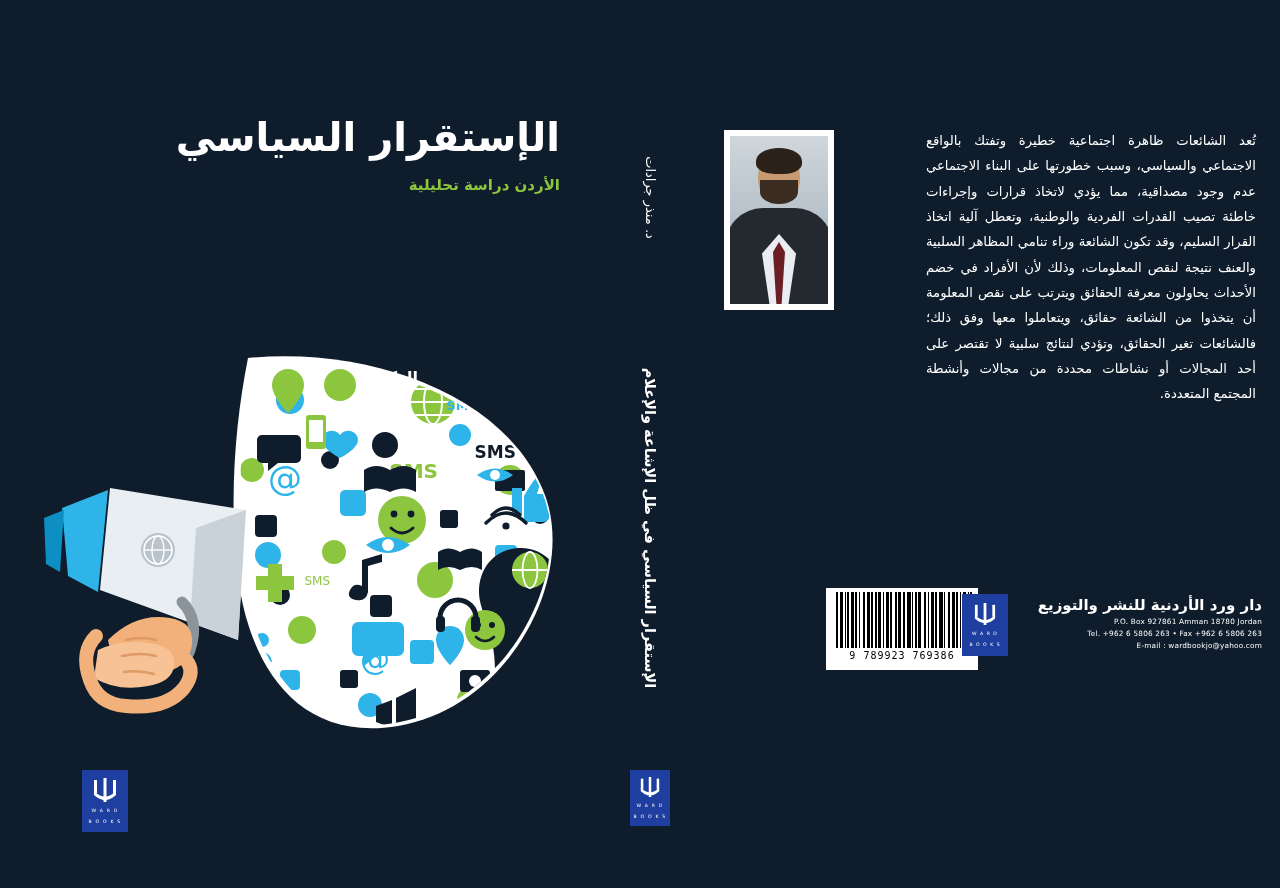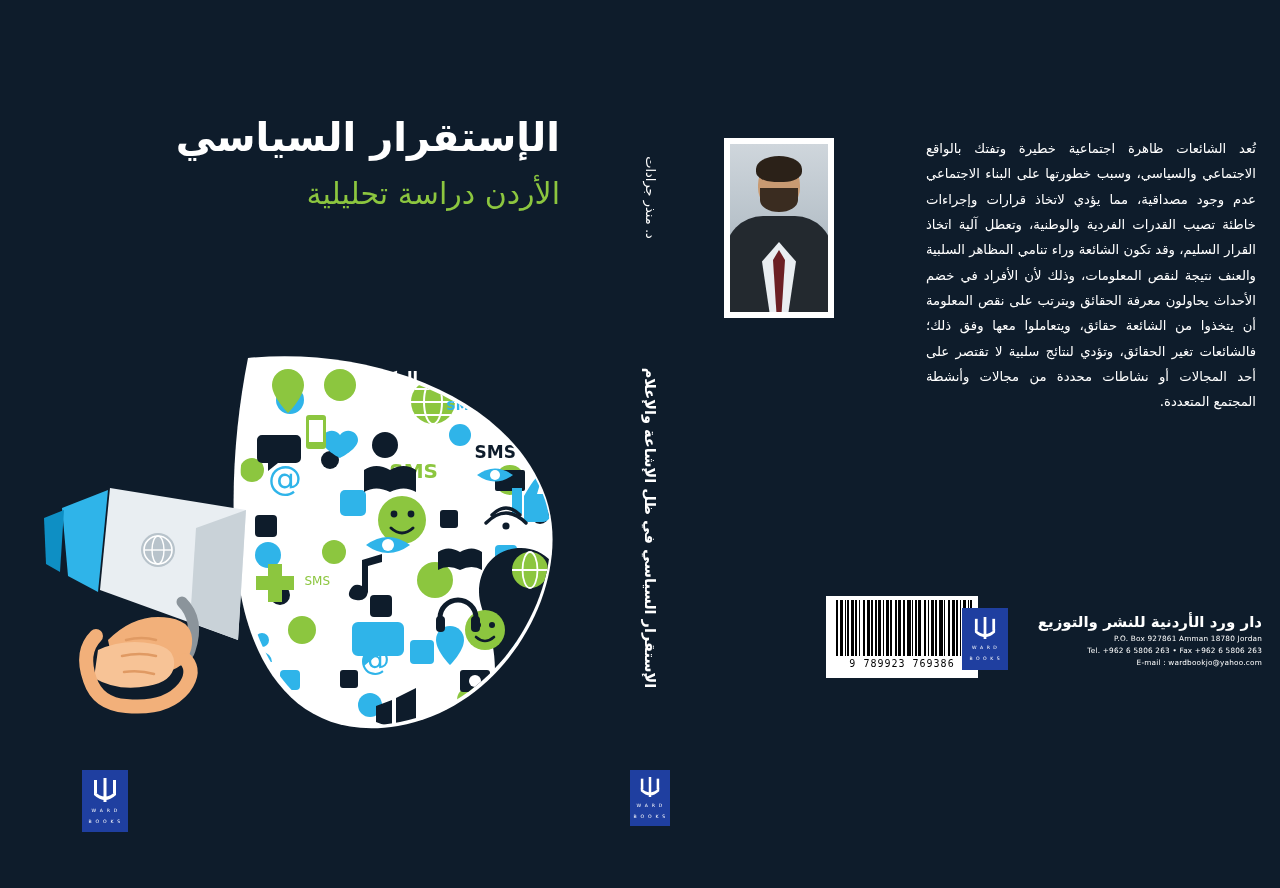--- a/index.html
+++ b/index.html
@@ -4,21 +4,21 @@
 <style>
   html,body{margin:0;padding:0;background:#ffffff;}
   body{width:1280px;height:888px;overflow:hidden;font-family:"Liberation Sans",sans-serif;}
   #cover{
     position:relative;width:1280px;height:888px;background:#0d1b2a;
     background:#0e1c2b;
     margin-left:40px;
   }
   
   .back-cover{
-    position:absolute;left:700px;top:8px;width:580px;height:724px;
+    position:absolute;left:700px;top:0;width:580px;height:724px;
   }
   .author-photo{
     position:absolute;left:24px;top:130px;width:110px;height:180px;
     background:#ffffff;padding:6px;box-sizing:border-box;
   }
   .photo-inner{
     width:100%;height:100%;position:relative;overflow:hidden;
     background:linear-gradient(180deg,#cfd6dc 0%,#b9c3cb 45%,#8e9aa4 100%);
   }
   .ph-head{
@@ -63,21 +63,21 @@
     padding:4px 6px 2px 6px;box-sizing:border-box;
   }
   .bars{width:100%;height:56px;display:flex;gap:0;align-items:stretch;overflow:hidden;}
   .bars i{display:block;background:#000;}
   .barcode-num{
     font-family:"DejaVu Sans Mono",monospace;font-size:10px;color:#000;
     text-align:center;letter-spacing:1px;margin-top:2px;direction:ltr;
   }
   .pub-block{
     position:absolute;right:18px;bottom:56px;width:300px;height:74px;
-    display:flex;flex-direction:row-reverse;align-items:center;gap:26px;
+    display:flex;flex-direction:row-reverse;align-items:flex-start;gap:26px;
   }
   .ward-logo{
     width:46px;height:62px;background:#1f3fa0;position:relative;flex:none;
     display:flex;flex-direction:column;align-items:center;justify-content:center;
   }
   .ward-logo .wl-text{
     font-family:"DejaVu Sans",sans-serif;color:#fff;font-size:4.6px;
     letter-spacing:1px;text-align:center;margin-top:4px;line-height:1.5;
   }
   .pub-info{flex:1;text-align:right;direction:rtl;padding-top:2px;}
@@ -116,22 +116,22 @@
   .title-wrap{position:absolute;right:40px;top:112px;width:430px;text-align:right;direction:rtl;}
   .title-1{
     color:#ffffff;font-family:"DejaVu Sans",sans-serif;font-weight:bold;
     font-size:40px;line-height:1.25;letter-spacing:-1px;
   }
   .title-2{
     color:#ffffff;font-family:"DejaVu Sans",sans-serif;font-weight:bold;
     font-size:31px;line-height:1.3;margin-top:6px;
   }
   .subtitle{
-    color:#8cc63f;font-family:"DejaVu Sans",sans-serif;font-weight:normal;
-    font-size:30px;margin-top:14px;
+    color:#8cc63f;font-family:"DejaVu Sans",sans-serif;font-weight:bold;
+    font-size:15px;margin-top:14px;
   }
   .author-wrap{
     position:absolute;right:120px;top:368px;text-align:center;direction:rtl;width:180px;
   }
   .author-pre{
     color:#ffffff;font-family:"DejaVu Sans",sans-serif;font-weight:bold;font-size:16px;
   }
   .author-name{
     color:#ffffff;font-family:"DejaVu Sans",sans-serif;font-weight:bold;font-size:22px;margin-top:6px;
   }

